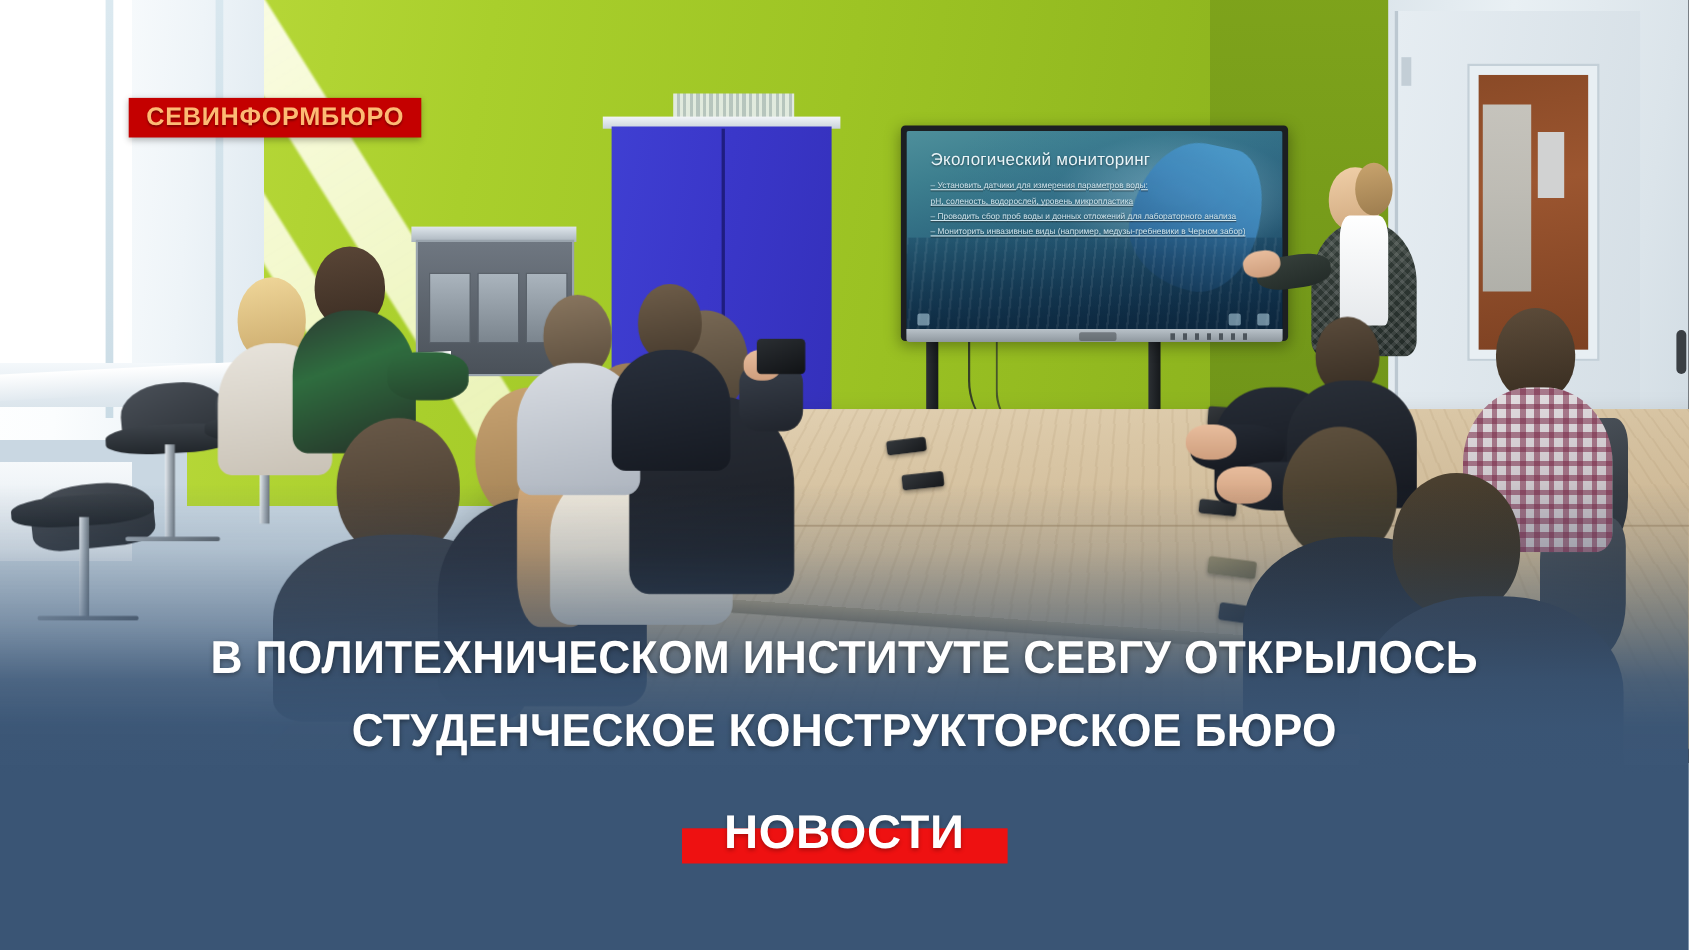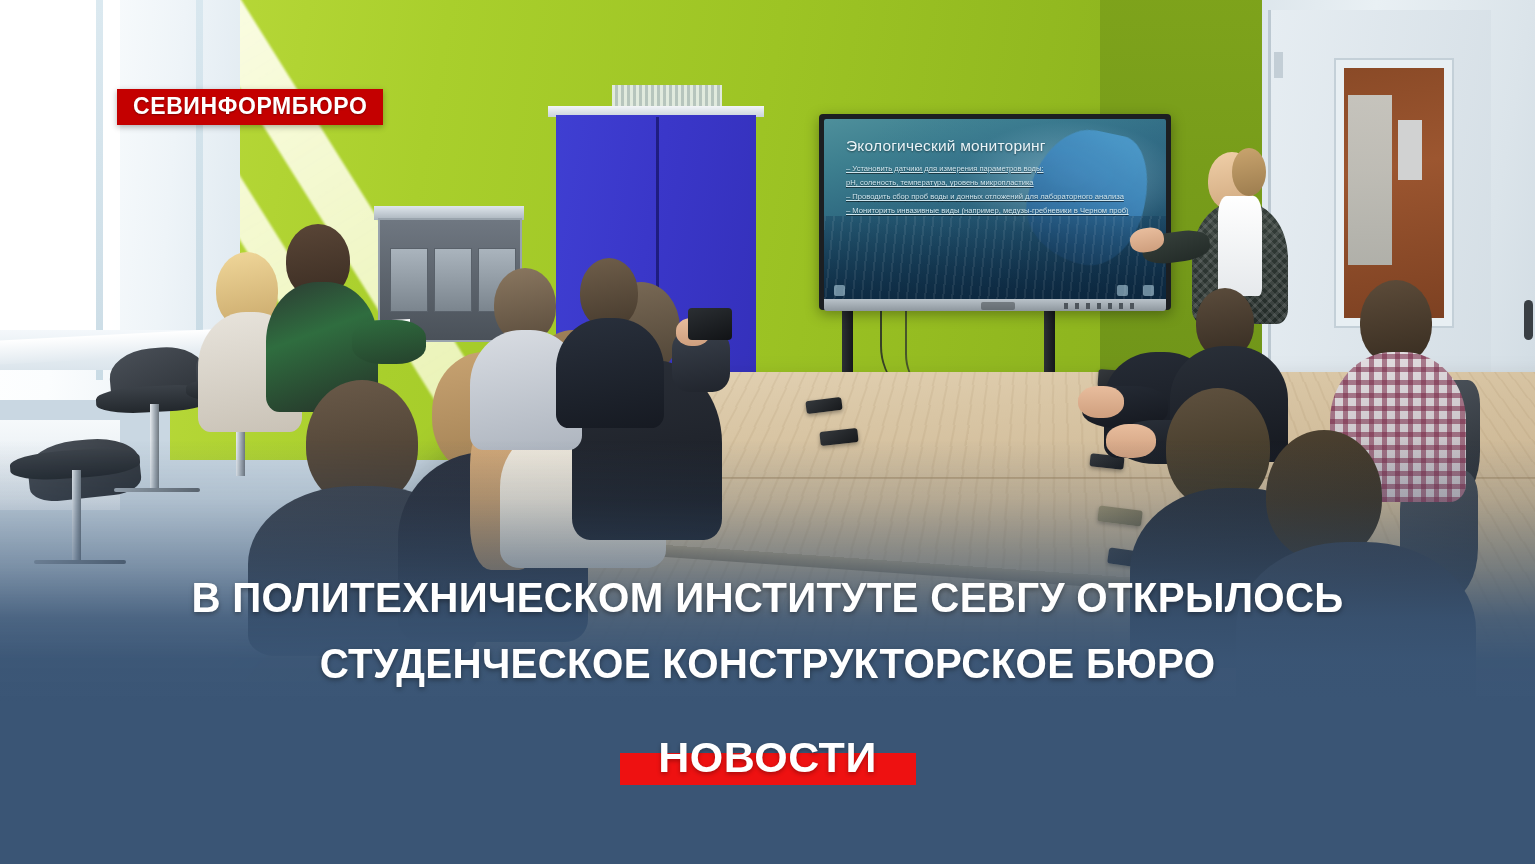--- a/index.html
+++ b/index.html
@@ -299,21 +299,21 @@
   }
 
   .logo-badge{
     position:absolute;left:117px;top:89px;
     background:#c40000;
     padding:6px 16px 7px 16px;
     box-shadow:0 2px 6px rgba(0,0,0,.3);
   }
   .logo-badge span{
     display:block;
-    color:#ffffff;
+    color:#fdba74;
     font-size:23px;
     font-weight:bold;
     letter-spacing:.6px;
     line-height:1;
     text-shadow:0 1px 2px rgba(0,0,0,.35);
   }
 
   .headline{
     position:absolute;left:0;top:576px;width:100%;
     text-align:center;
@@ -402,23 +402,23 @@
     <div class="tv">
       <div class="tv-bezel">
         <div class="tv-screen">
           <div class="tv-hand"></div>
           <div class="tv-water"></div>
 
           <div class="slide-title">Экологический мониторинг</div>
 
           <div class="slide-body">
             <p>– Установить датчики для измерения параметров воды:</p>
-            <p>pH, соленость, температура, уровень микропластика</p>
+            <p>pH, соленость, водорослей, уровень микропластика</p>
             <p>– Проводить сбор проб воды и донных отложений для лабораторного анализа</p>
-            <p>– Мониторить инвазивные виды (например, медузы-гребневики в Черном проб)</p>
+            <p>– Мониторить инвазивные виды (например, медузы-гребневики в Черном забор)</p>
           </div>
 
           <div class="tv-ui">
             <div class="tv-btn" style="left:10px;"></div>
             <div class="tv-btn" style="right:38px;"></div>
             <div class="tv-btn" style="right:12px;"></div>
           </div>
         </div>
       </div>
       <div class="tv-chin">

